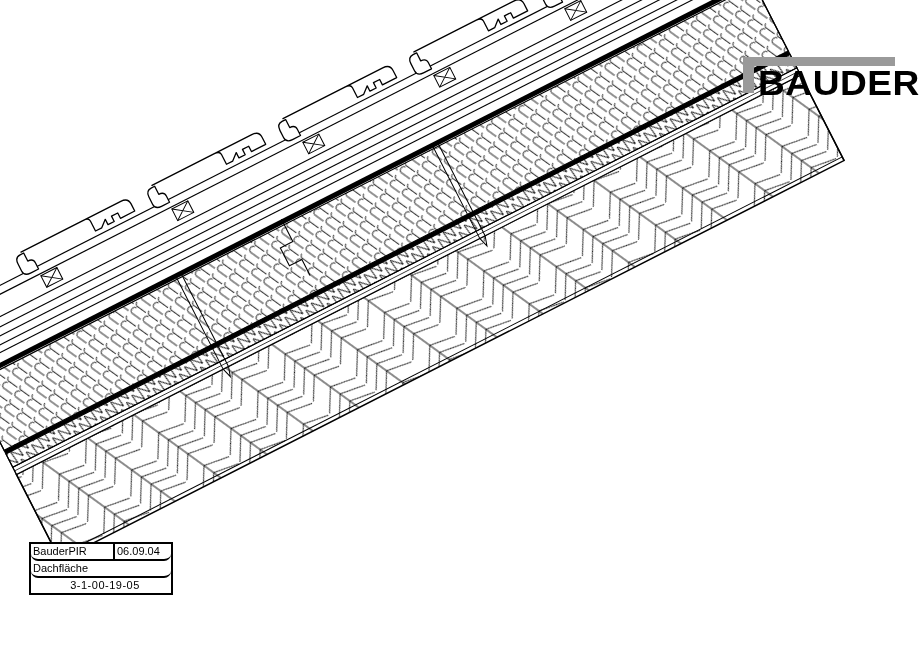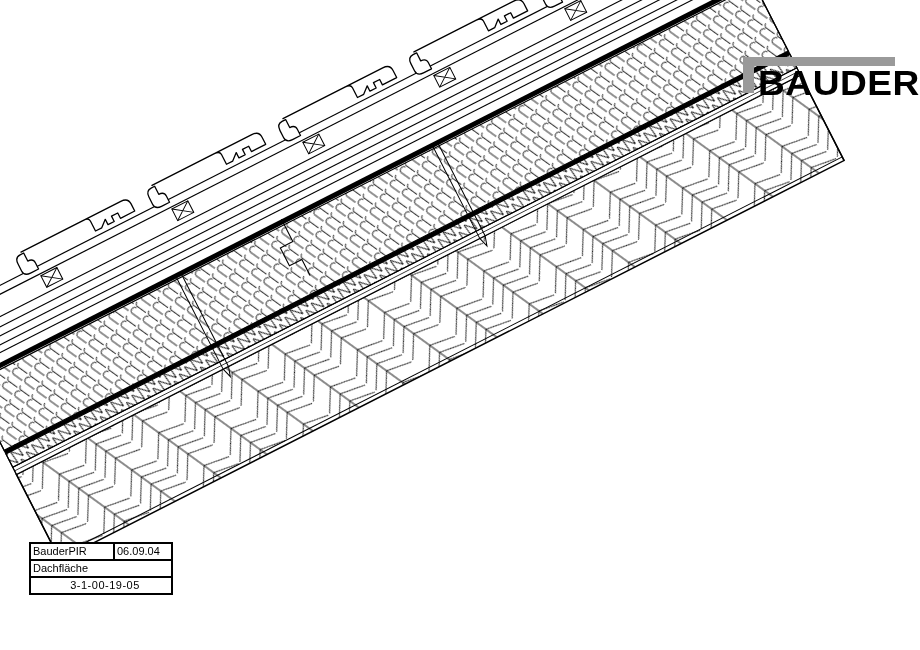--- a/index.html
+++ b/index.html
@@ -13,21 +13,21 @@
   #logo .bar{position:absolute;left:0;top:0;width:152px;height:9px;background:#9a9a9a;}
   #logo .stub{position:absolute;left:0;top:0;width:11px;height:36px;background:#9a9a9a;}
   #logo .word{position:absolute;left:15px;top:8px;font-size:35px;line-height:35px;
       font-weight:bold;color:#000;letter-spacing:0.5px;
       font-family:"Liberation Sans",sans-serif;
       transform:scaleX(1.06);transform-origin:left top;}
 
   
   #titleblock{position:absolute;left:29px;top:542px;width:140px;
       border:2px solid #000;background:#fff;}
-  #titleblock .row{display:flex;border-bottom:2px solid #000;}
+  #titleblock .row{display:flex;border-bottom:2px solid #000;border-radius:7px;}
   #titleblock .row.last{border-bottom:none;}
   #titleblock .cell{font-size:11px;line-height:13px;padding:1px 2px;
       font-family:"Liberation Sans",sans-serif;color:#000;white-space:nowrap;}
   #titleblock .c-left{flex:0 0 78px;border-right:2px solid #000;}
   #titleblock .c-right{flex:1;}
   #titleblock .c-full{flex:1;}
   #titleblock .c-center{flex:1;text-align:center;letter-spacing:0.5px;margin-left:8px;}
 </style>
 </head>
 <body>

